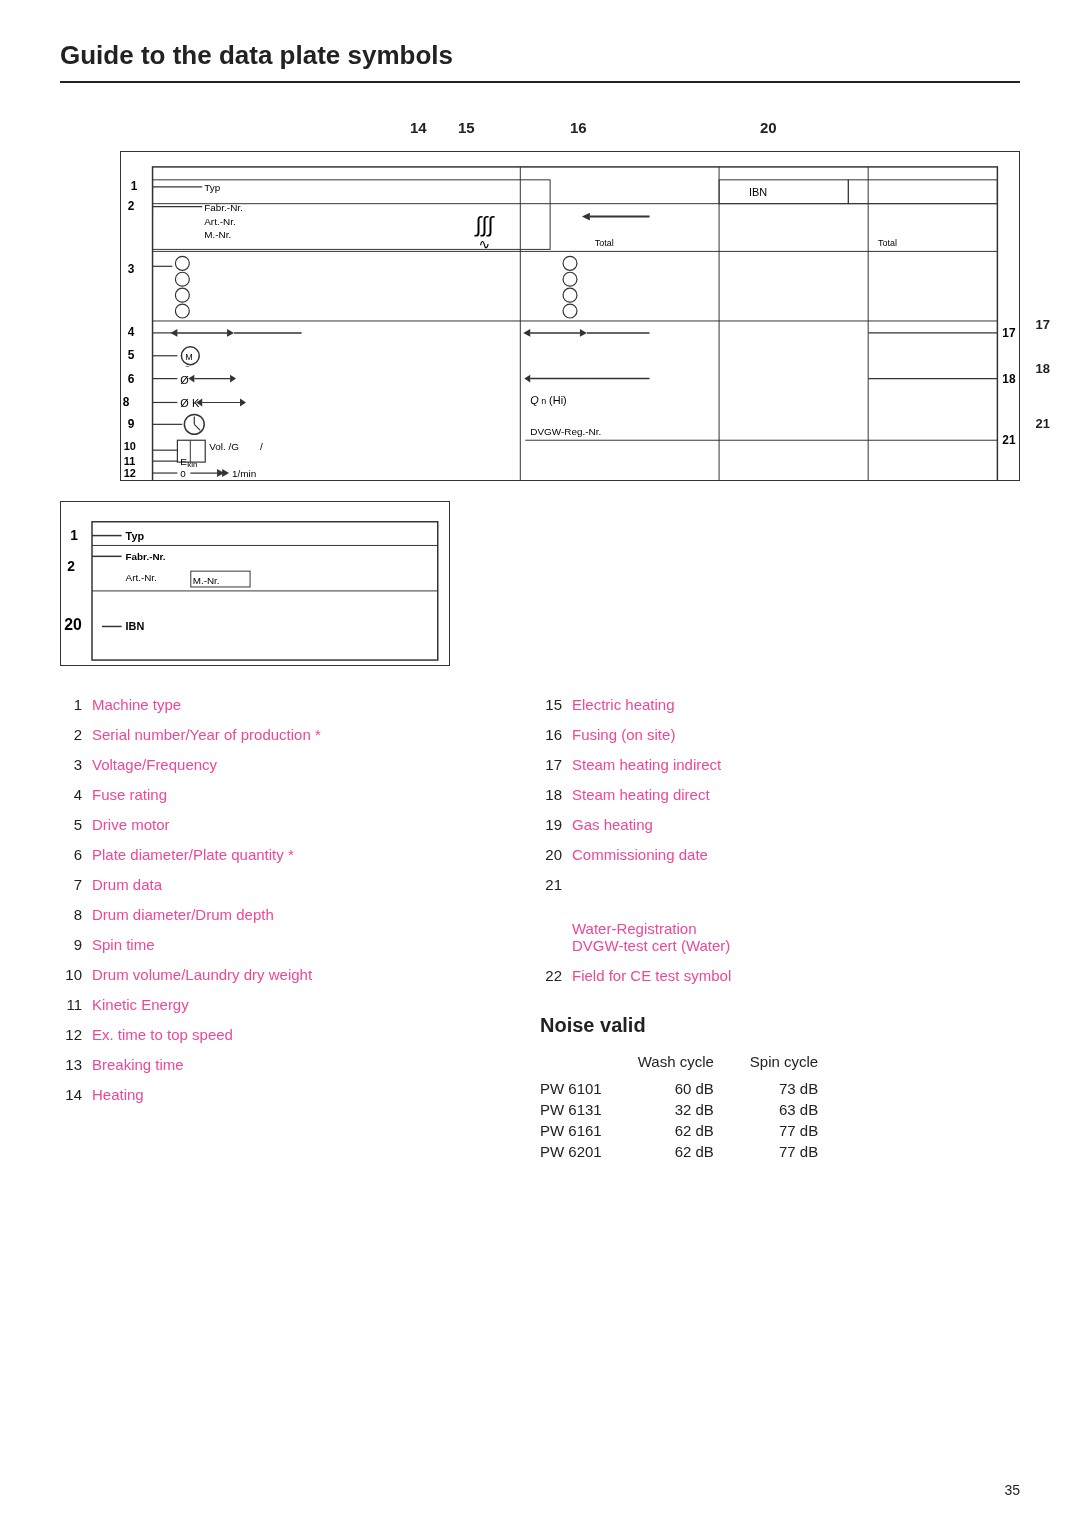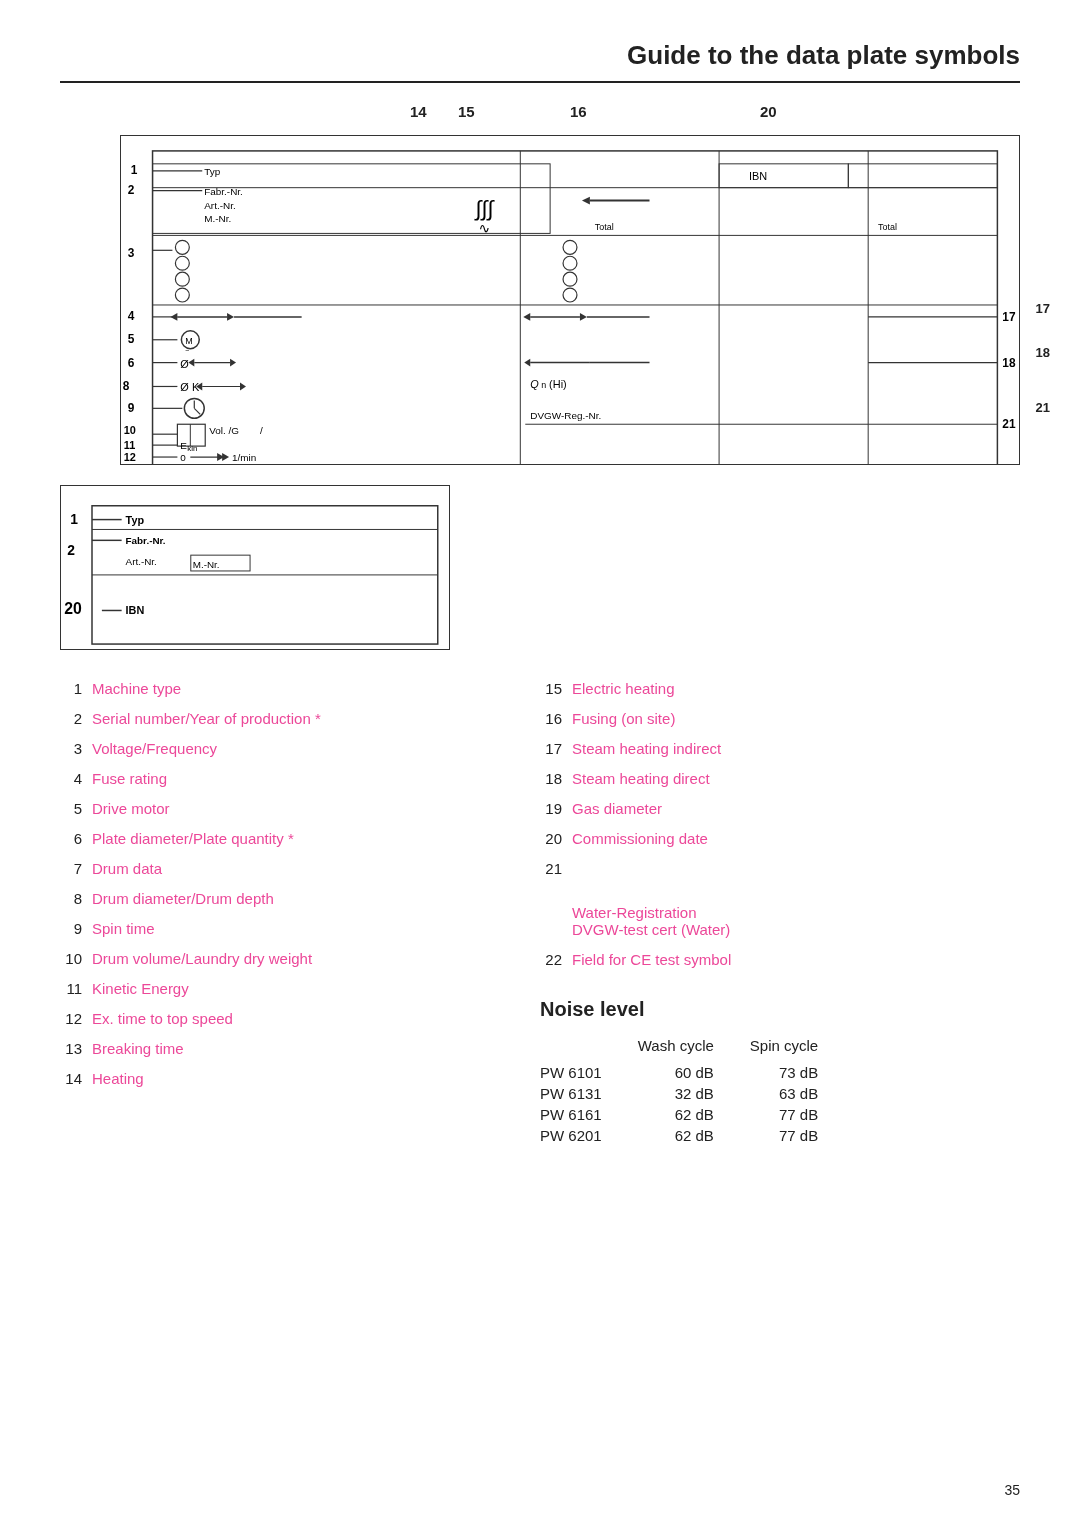--- a/index.html
+++ b/index.html
@@ -13,26 +13,26 @@
     }
 
     .page {
       width: 1080px;
       min-height: 1528px;
       padding: 40px 60px 60px 60px;
       position: relative;
     }
 
     .page-title {
-      text-align: right;
+      text-align: left;
       font-size: 26px;
       font-weight: bold;
       border-bottom: 2px solid #222;
       padding-bottom: 10px;
-      margin-bottom: 20px;
+      margin-bottom: 36px;
     }
 
     
     .legend-section {
       display: flex;
       gap: 0;
       margin-bottom: 40px;
     }
 
     .legend-col {
@@ -377,38 +377,38 @@
       <div class="legend-item">
         <span class="legend-num">17</span>
         <span class="legend-text">Steam heating indirect</span>
       </div>
       <div class="legend-item">
         <span class="legend-num">18</span>
         <span class="legend-text">Steam heating direct</span>
       </div>
       <div class="legend-item">
         <span class="legend-num">19</span>
-        <span class="legend-text">Gas diameter</span>
+        <span class="legend-text">Gas heating</span>
       </div>
       <div class="legend-item">
         <span class="legend-num">20</span>
         <span class="legend-text">Commissioning date</span>
       </div>
       <div class="legend-item" style="align-items:flex-start;">
         <span class="legend-num">21</span>
         <span class="legend-text" style="white-space:pre-line;margin-top:44px;">Water-Registration
 DVGW-test cert (Water)</span>
       </div>
       <div class="legend-item">
         <span class="legend-num">22</span>
         <span class="legend-text">Field for CE test symbol</span>
       </div>
 
       <div style="margin-top: 30px;">
-        <div class="noise-title">Noise level</div>
+        <div class="noise-title">Noise valid</div>
         <table class="noise-table">
           <thead>
             <tr>
               <th></th>
               <th>Wash cycle</th>
               <th>Spin cycle</th>
             </tr>
           </thead>
           <tbody>
             <tr>

